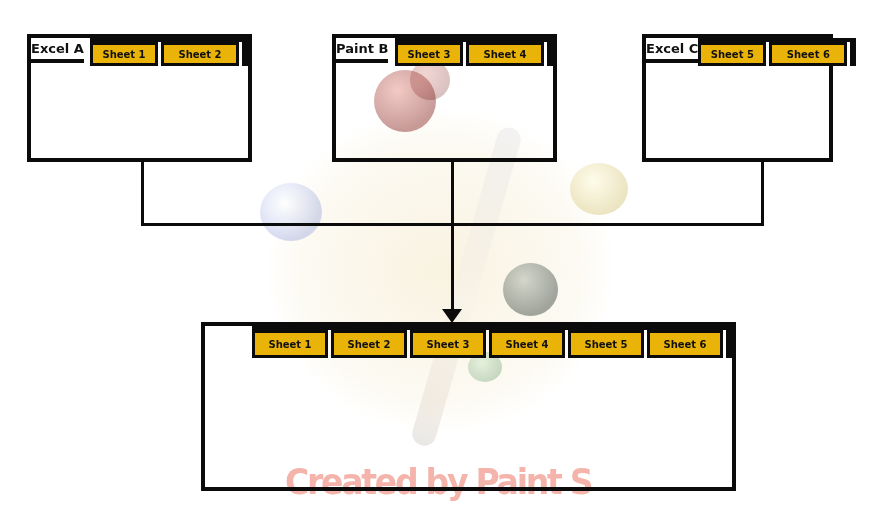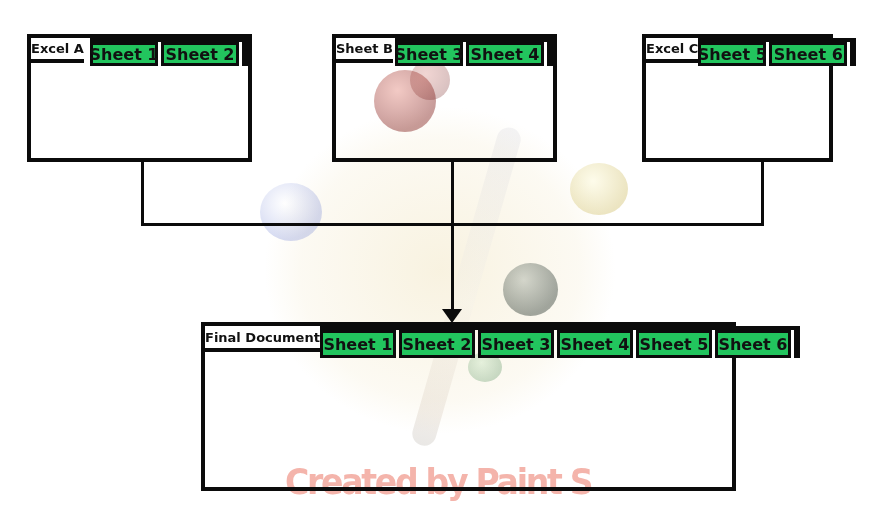--- a/index.html
+++ b/index.html
@@ -48,23 +48,23 @@
   .win-c{left:642px;top:34px;width:191px;height:128px;}
   .win-final{left:201px;top:322px;width:535px;height:169px;}
 
   .win-title{background:#ffffff;border-bottom:4px solid #0b0b0b;height:21px;flex:none;
     display:flex;align-items:center;justify-content:center;
     font-size:13px;font-weight:bold;color:#111;}
   .win-final .win-title{height:22px;}
   .win-body{flex:1;background:transparent;}
   .win-tabs{flex:none;border-top:4px solid #0b0b0b;display:flex;gap:3px;height:24px;background:transparent;}
   .win-final .win-tabs{height:28px;}
-  .tab{background:#22c55e;border:3px solid #0b0b0b;box-sizing:border-box;
+  .tab{background:#eab308;border:3px solid #0b0b0b;box-sizing:border-box;
     display:flex;align-items:center;justify-content:center;
-    font-size:16px;font-weight:bold;color:#111;white-space:nowrap;}
+    font-size:10px;font-weight:bold;color:#111;white-space:nowrap;}
   .t1{width:68px;} .t2{width:78px;} .tE{flex:1;}
   .tf{width:76px;} .tfE{flex:1;}
 </style>
 </head>
 <body>
 
 <div class="canvas">
 
   <div class="wm wm-palette"></div>
   <div class="wm wm-blob wm-red"></div>
@@ -86,41 +86,40 @@
     <div class="win-title">Excel A</div>
     <div class="win-body"></div>
     <div class="win-tabs">
       <div class="tab t1">Sheet 1</div>
       <div class="tab t2">Sheet 2</div>
       <div class="tab tE"></div>
     </div>
   </div>
 
   <div class="window win-b">
-    <div class="win-title">Sheet B</div>
+    <div class="win-title">Paint B</div>
     <div class="win-body"></div>
     <div class="win-tabs">
       <div class="tab t1">Sheet 3</div>
       <div class="tab t2">Sheet 4</div>
       <div class="tab tE"></div>
     </div>
   </div>
 
   <div class="window win-c">
     <div class="win-title">Excel C</div>
     <div class="win-body"></div>
     <div class="win-tabs">
       <div class="tab t1">Sheet 5</div>
       <div class="tab t2">Sheet 6</div>
       <div class="tab tE"></div>
     </div>
   </div>
 
   <div class="window win-final">
-    <div class="win-title">Final Document</div>
     <div class="win-body"></div>
     <div class="win-tabs">
       <div class="tab tf">Sheet 1</div>
       <div class="tab tf">Sheet 2</div>
       <div class="tab tf">Sheet 3</div>
       <div class="tab tf">Sheet 4</div>
       <div class="tab tf">Sheet 5</div>
       <div class="tab tf">Sheet 6</div>
       <div class="tab tfE"></div>
     </div>

